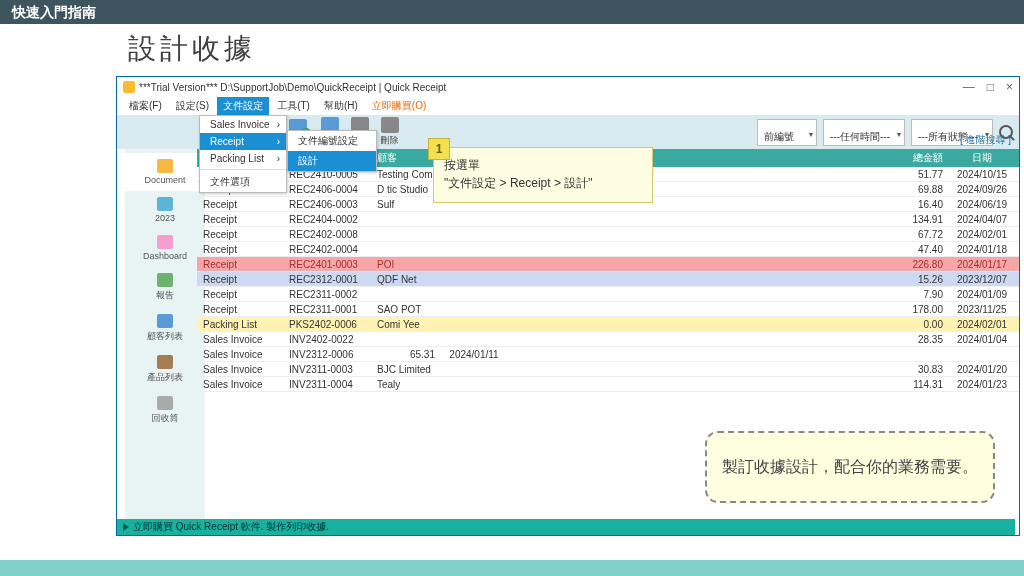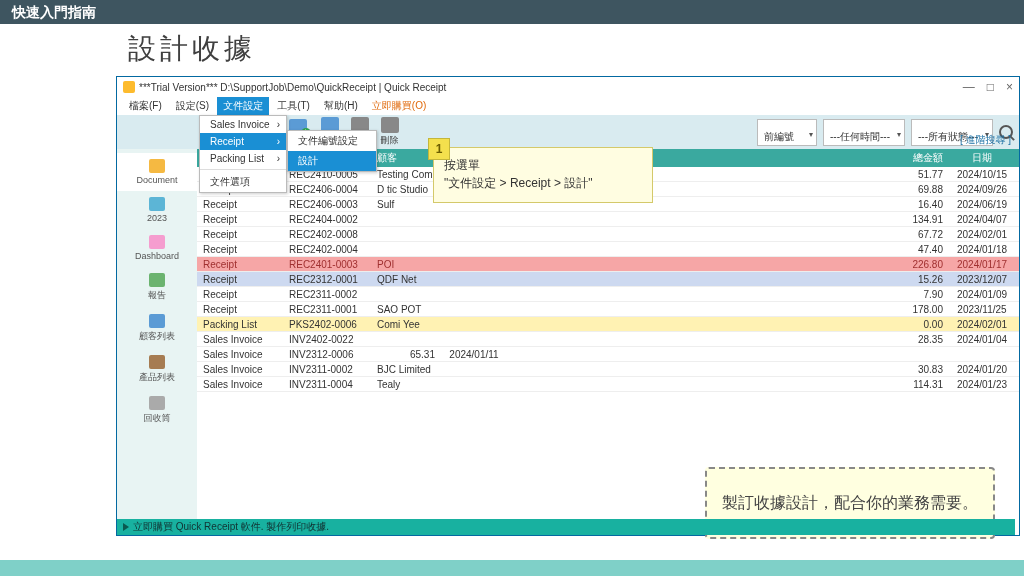--- a/index.html
+++ b/index.html
@@ -10,21 +10,21 @@
   .titlebar { height: 20px; display: flex; align-items: center; padding: 0 6px; font-size: 10px; color: #333; justify-content: space-between; }
   .titlebar-left { display: flex; align-items: center; gap: 4px; }
   .titlebar-icon { width: 12px; height: 12px; background: #fdbb2d; border-radius: 2px; display: inline-block; }
   .winbtns { display: flex; gap: 12px; font-size: 12px; color: #666; }
   .winbtns span { cursor: default; }
   .menubar { height: 18px; display: flex; align-items: center; padding: 0 6px; font-size: 10px; gap: 2px; }
   .menubar span { padding: 2px 6px; cursor: default; }
   .menubar .active { background: #1a8fd4; color: #fff; }
   .orange { color: #e0690a; }
   .toolbar { height: 34px; background: #d9ebf0; display: flex; align-items: center; position: relative; }
-  .sidebar { position: absolute; left: 0; top: 72px; width: 80px; bottom: 16px; background: #e8f4f3; padding-top: 4px; }
+  .sidebar { position: absolute; left: 8px; top: 72px; width: 80px; bottom: 16px; background: #e8f4f3; padding-top: 4px; }
   .sideitem { display: flex; flex-direction: column; align-items: center; padding: 6px 2px; gap: 2px; font-size: 9px; color: #555; cursor: default; }
   .sideitem.sel { background: #fff; }
   .sideicon { width: 16px; height: 14px; border-radius: 2px; }
   .ic-folder { background: #f5b942; }
   .ic-folder2 { background: #5cb5d6; }
   .ic-dash { background: #f59dcf; }
   .ic-rep { background: #6bb36f; }
   .ic-cust { background: #5b9bd5; }
   .ic-prod { background: #a67c52; }
   .ic-trash { background: #aaa; }
@@ -54,21 +54,21 @@
   .toolbar-icons { position: absolute; left: 170px; top: 0; height: 100%; display:flex; align-items:center; gap:12px; }
   .tbicon { display:flex; flex-direction:column; align-items:center; font-size:9px; color:#444; gap:1px; }
   .tbicon .g { width:18px; height:16px; border-radius:2px; position:relative; }
   .g-add { background:#5b9bd5; }
   .g-add::after { content:"+"; position:absolute; right:-4px; bottom:-3px; background:#2ea44f; color:#fff; font-size:10px; width:10px; height:10px; border-radius:50%; text-align:center; line-height:10px; }
   .g-edit { background:#5b9bd5; }
   .g-print { background:#888; }
   .g-del { background:#888; }
   .callout { position: absolute; left: 316px; top: 70px; width: 220px; background: #fffde1; border: 1px solid #d4c96a; padding: 8px 10px 10px 10px; z-index: 40; font-size: 12px; line-height: 1.5; }
   .callout .num { position: absolute; left: -6px; top: -10px; width: 22px; height: 22px; background: #f4e04d; border: 1px solid #c4b63a; color: #6b5d00; font-weight: bold; text-align: center; line-height: 20px; }
-  .big-callout { position: absolute; right: 24px; top: 354px; width: 290px; height: 72px; border: 2px dashed #888; border-radius: 4px; background: #ffffe0; display:flex; align-items:center; justify-content:center; font-size: 16px; color:#444;margin-top:36px; }
+  .big-callout { position: absolute; right: 24px; top: 354px; width: 290px; height: 72px; border: 2px dashed #888; border-radius: 13px; background: #ffffe0; display:flex; align-items:center; justify-content:center; font-size: 16px; color:#444; }
   .statusbar { position:absolute; left:0; right:4px; bottom:0; height:16px; background:#18b1a0; color:#133; font-size:10px; display:flex; align-items:center; padding-left:6px; }
   .statusbar .tri { display:inline-block; width:0;height:0;border-top:4px solid transparent;border-bottom:4px solid transparent;border-left:6px solid #0a5a4f; margin-right:4px; }
   .bottom-strip { position:absolute; left:0; right:0; bottom:0; height:16px; background:#7fd0c8; }
 </style>
 </head>
 <body>
 
 <div class="top-bar">
   <span>快速入門指南</span>
 </div>
@@ -264,21 +264,21 @@
           <div class="td c-date">2024/01/04</div>
         </div>
         <div class="row ">
           <div class="td c-type">Sales Invoice</div>
           <div class="td c-num">INV2312-0006</div>
           <div class="td c-amt">65.31</div>
           <div class="td c-date">2024/01/11</div>
         </div>
         <div class="row ">
           <div class="td c-type">Sales Invoice</div>
-          <div class="td c-num">INV2311-0002</div>
+          <div class="td c-num">INV2311-0003</div>
           <div class="td c-cust">BJC Limited</div>
           <div class="td c-amt">30.83</div>
           <div class="td c-date">2024/01/20</div>
         </div>
         <div class="row ">
           <div class="td c-type">Sales Invoice</div>
           <div class="td c-num">INV2311-0004</div>
           <div class="td c-cust">Tealy</div>
           <div class="td c-amt">114.31</div>
           <div class="td c-date">2024/01/23</div>

